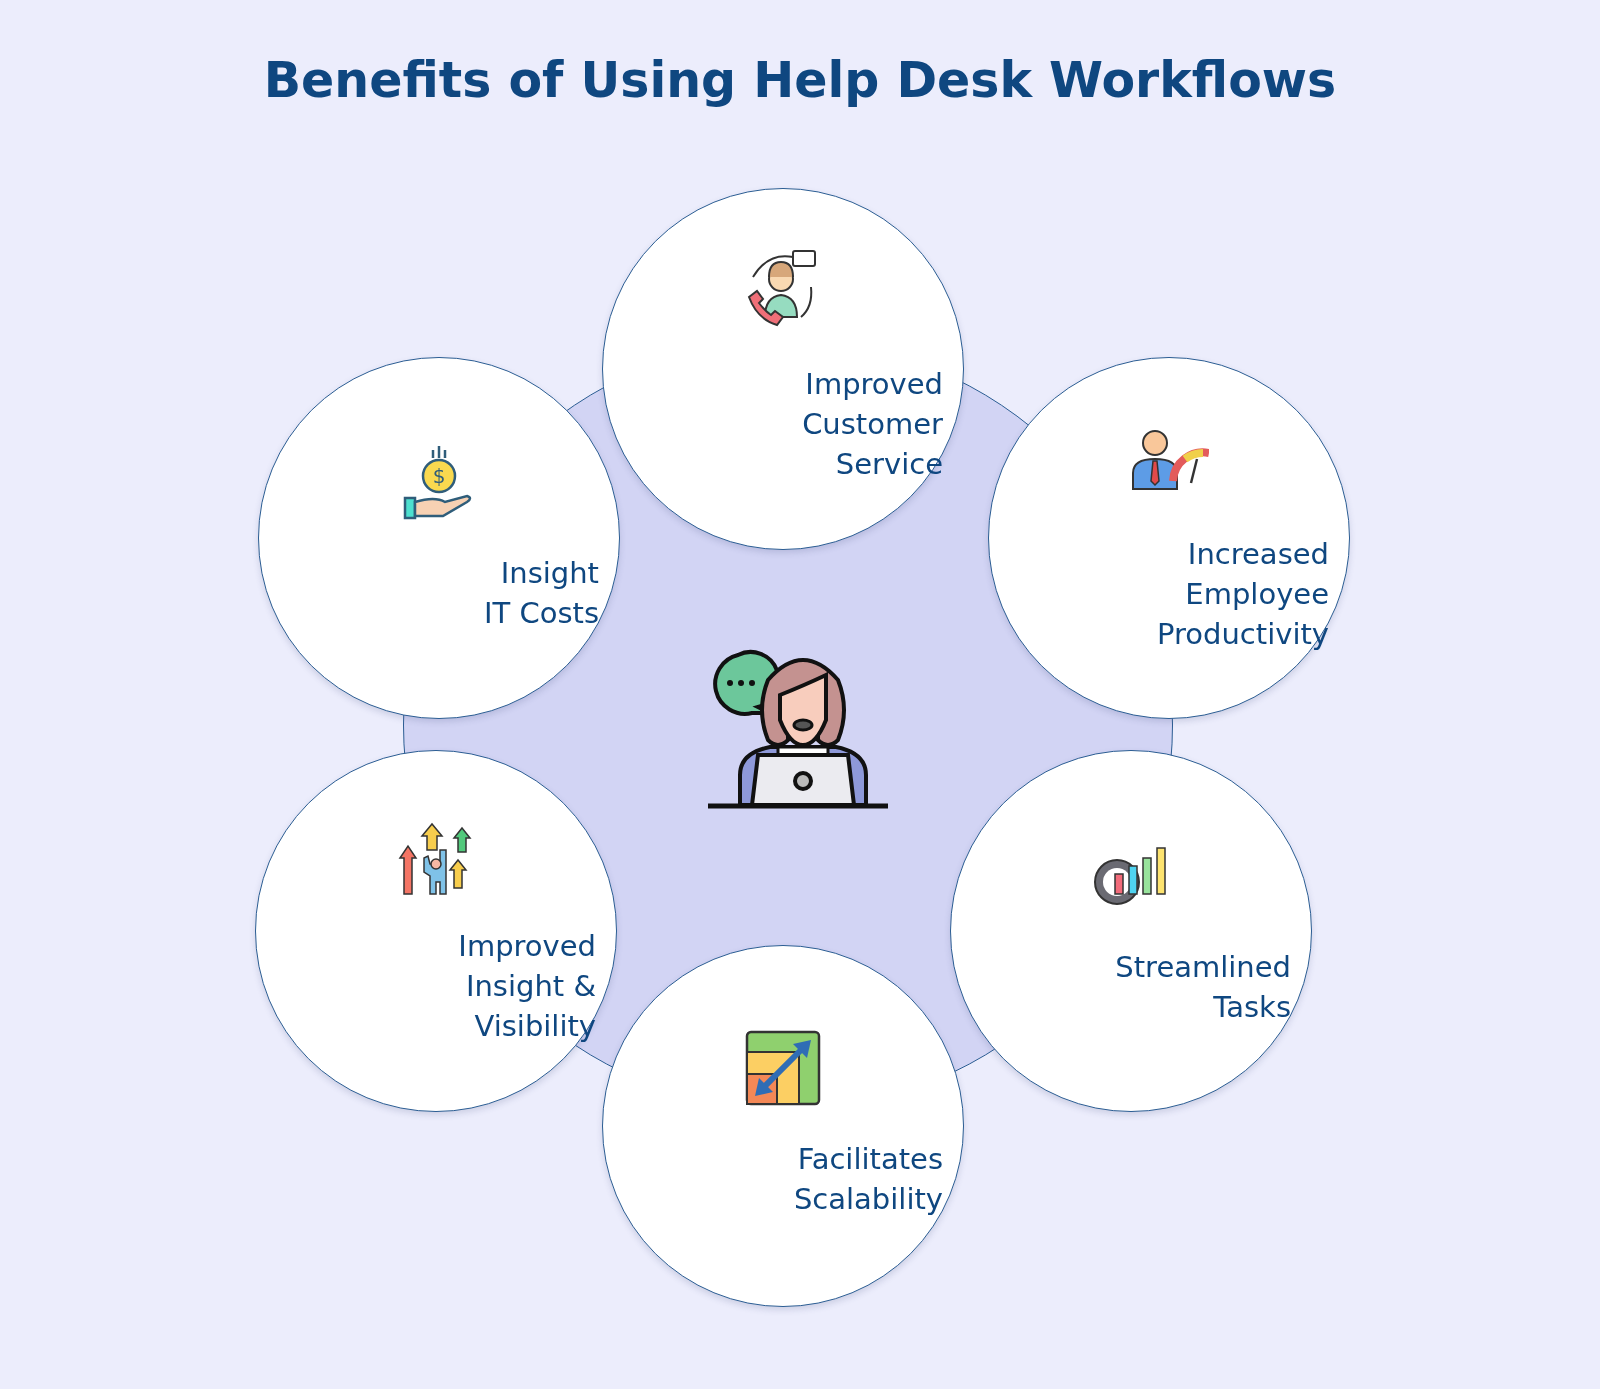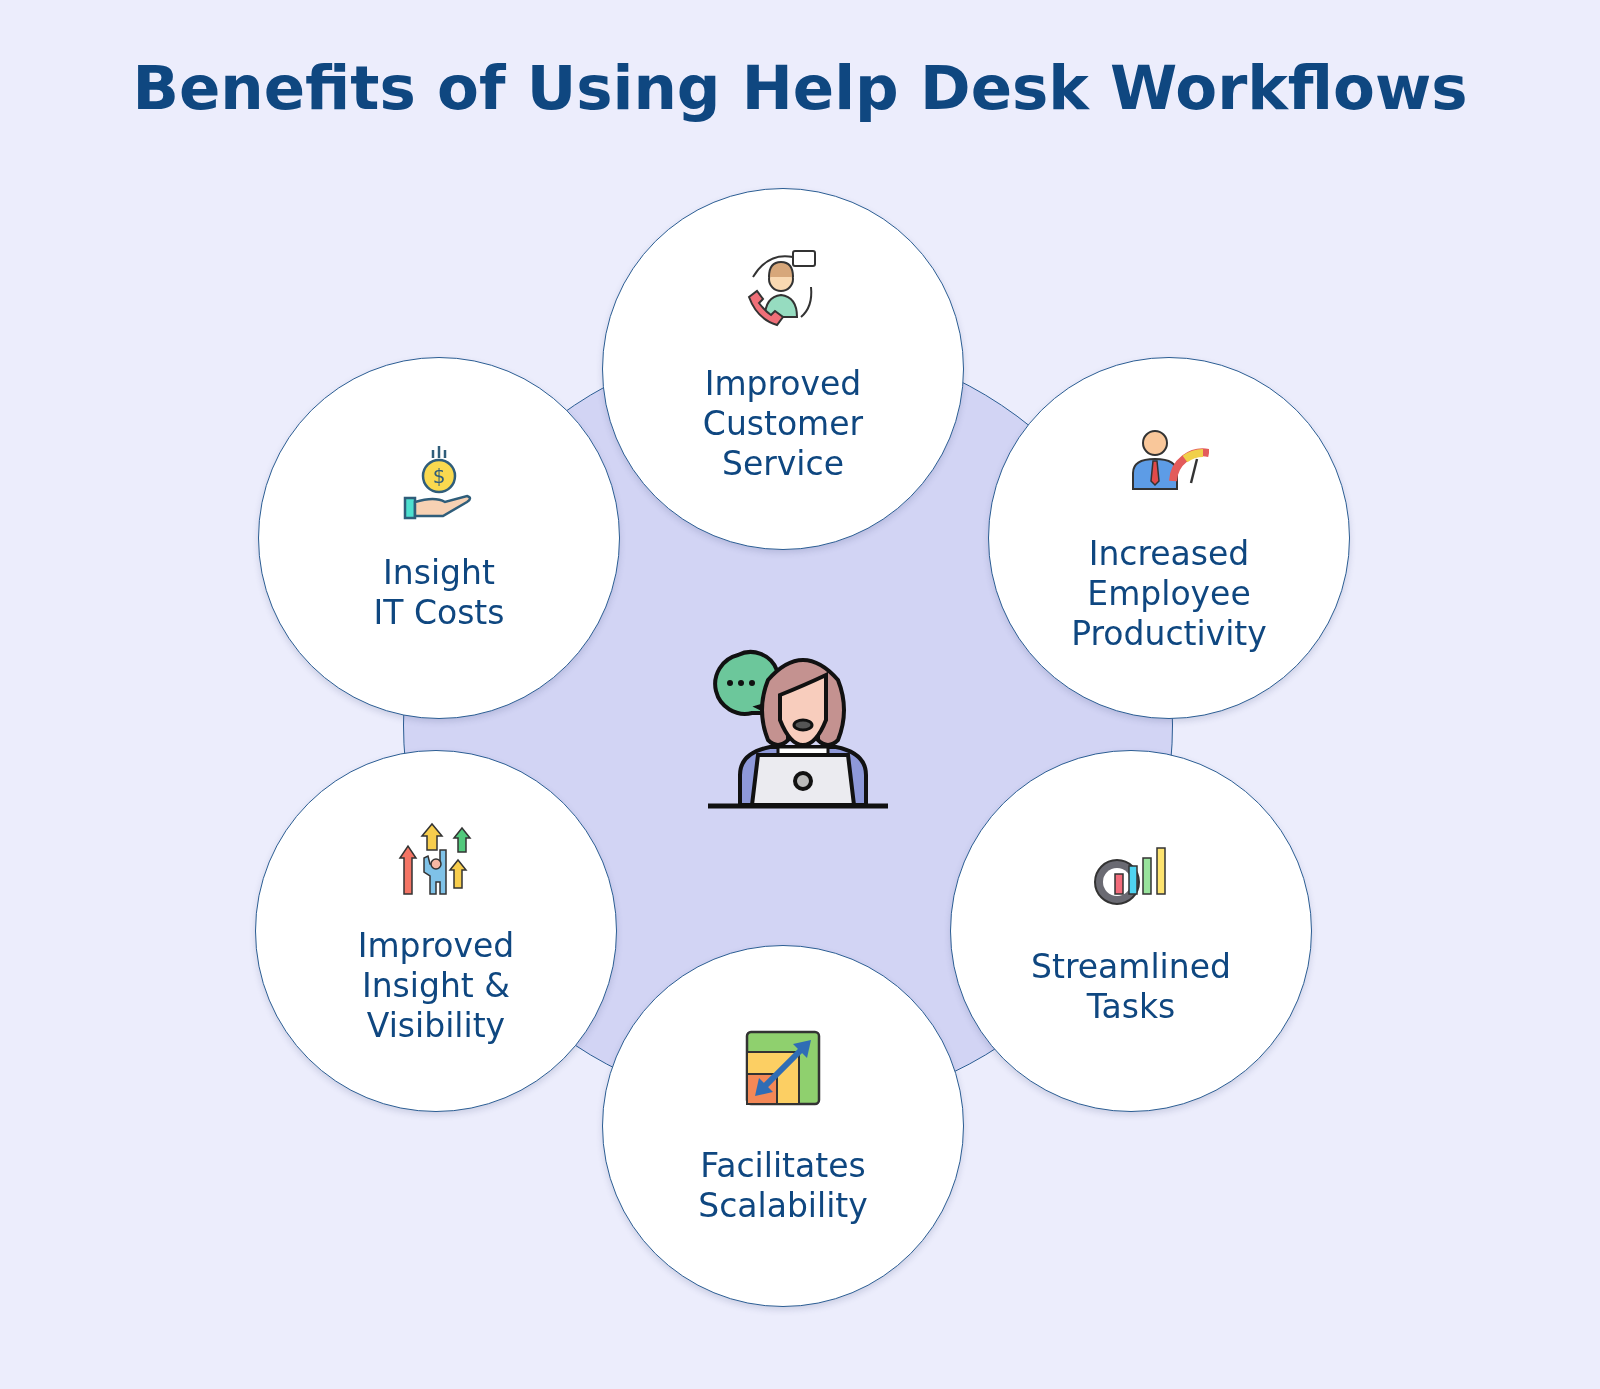--- a/index.html
+++ b/index.html
@@ -2,37 +2,37 @@
 <html><head>
 <meta charset="utf-8">
 <style>
   html, body { margin:0; padding:0; }
   body {
     width:1600px; height:1389px; background:#ecedfc; position:relative; overflow:hidden;
     font-family:"Liberation Sans", sans-serif;
   }
   .title {
     position:absolute; left:0; top:52px; width:1600px; text-align:center;
-    font-family:"DejaVu Sans", sans-serif; font-weight:bold; font-size:61px;
+    font-family:"DejaVu Sans", sans-serif; font-weight:bold; font-size:49px;
     color:#0f4780; letter-spacing:0px;
   }
   .center-disc {
     position:absolute; left:403px; top:340px; width:770px; height:770px;
     border-radius:50%; background:#d2d4f4; border:1.5px solid #2b5d93; box-sizing:border-box;
   }
   .center-icon { position:absolute; left:708px; top:635px; width:190px; height:190px; }
   .node {
     position:absolute; width:362px; height:362px; border-radius:50%;
     background:#ffffff; border:1.5px solid #2b5d93; box-sizing:border-box;
     box-shadow: 0 3px 6px rgba(60,70,120,0.18);
   }
   .node .icon { position:absolute; left:50%; transform:translateX(-50%); width:80px; height:80px; }
   .node .label {
-    position:absolute; left:20px; right:20px; text-align:center;
-    font-family:"DejaVu Sans", sans-serif; font-size:33px; line-height:40px; color:#0f4780;
+    position:absolute; left:20px; right:20px; text-align:right;
+    font-family:"DejaVu Sans", sans-serif; font-size:29px; line-height:40px; color:#0f4780;
   }
 </style>
 </head>
 <body>
 
 <div class="title">Benefits of Using Help Desk Workflows</div>
 
 <div class="center-disc"></div>
 
 <svg class="center-icon" viewBox="0 0 190 190">
@@ -105,21 +105,21 @@
 
 <div class="node" style="left:602px; top:945px;">
   <svg class="icon" style="top:82px;" viewBox="0 0 80 80">
     <rect x="4" y="4" width="72" height="72" rx="4" fill="#8fd06e" stroke="#333" stroke-width="2.5"></rect>
     <rect x="4" y="24" width="52" height="52" fill="#fccf63" stroke="#333" stroke-width="2"></rect>
     <rect x="4" y="46" width="30" height="30" fill="#f48856" stroke="#333" stroke-width="2"></rect>
     <line x1="16" y1="64" x2="64" y2="16" stroke="#2f6db5" stroke-width="6"></line>
     <path d="M12 68 l4 -18 l14 14z" fill="#2f6db5"></path>
     <path d="M68 12 l-18 4 l14 14z" fill="#2f6db5"></path>
   </svg>
-  <div class="label" style="top:200px;">
+  <div class="label" style="top:193px;">
     <span style="white-space:pre-line;">Facilitates
 Scalability</span>
   </div>
 </div>
 
 <div class="node" style="left:255px; top:750px;">
   <svg class="icon" style="top:65px;" viewBox="0 0 80 80">
     <path d="M4 42 l8 -12 l8 12 l-4 0 l0 36 l-8 0 l0 -36z" fill="#f47565" stroke="#333" stroke-width="1.5"></path>
     <path d="M26 20 l10 -12 l10 12 l-5 0 l0 14 l-10 0 l0 -14z" fill="#f7cd4d" stroke="#333" stroke-width="1.5"></path>
     <path d="M58 22 l8 -10 l8 10 l-4 0 l0 14 l-8 0 l0 -14z" fill="#52c97c" stroke="#333" stroke-width="1.5"></path>

